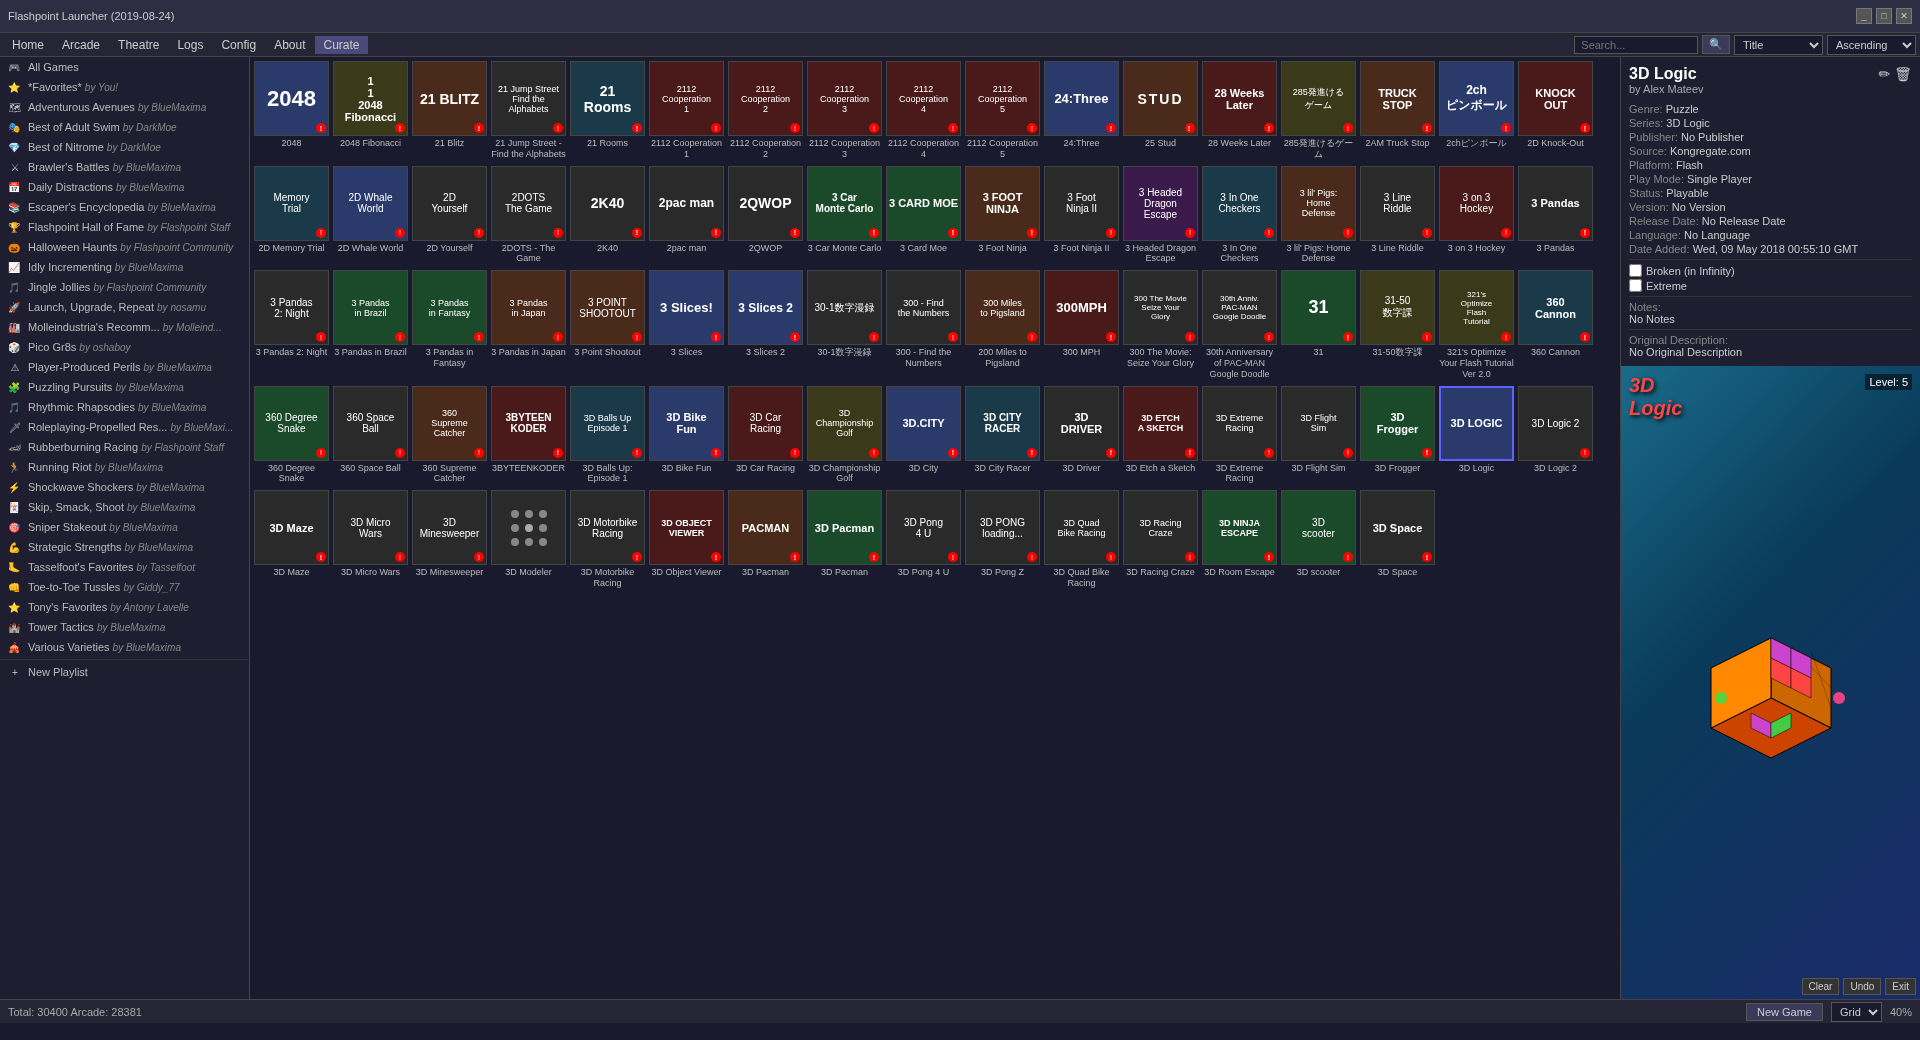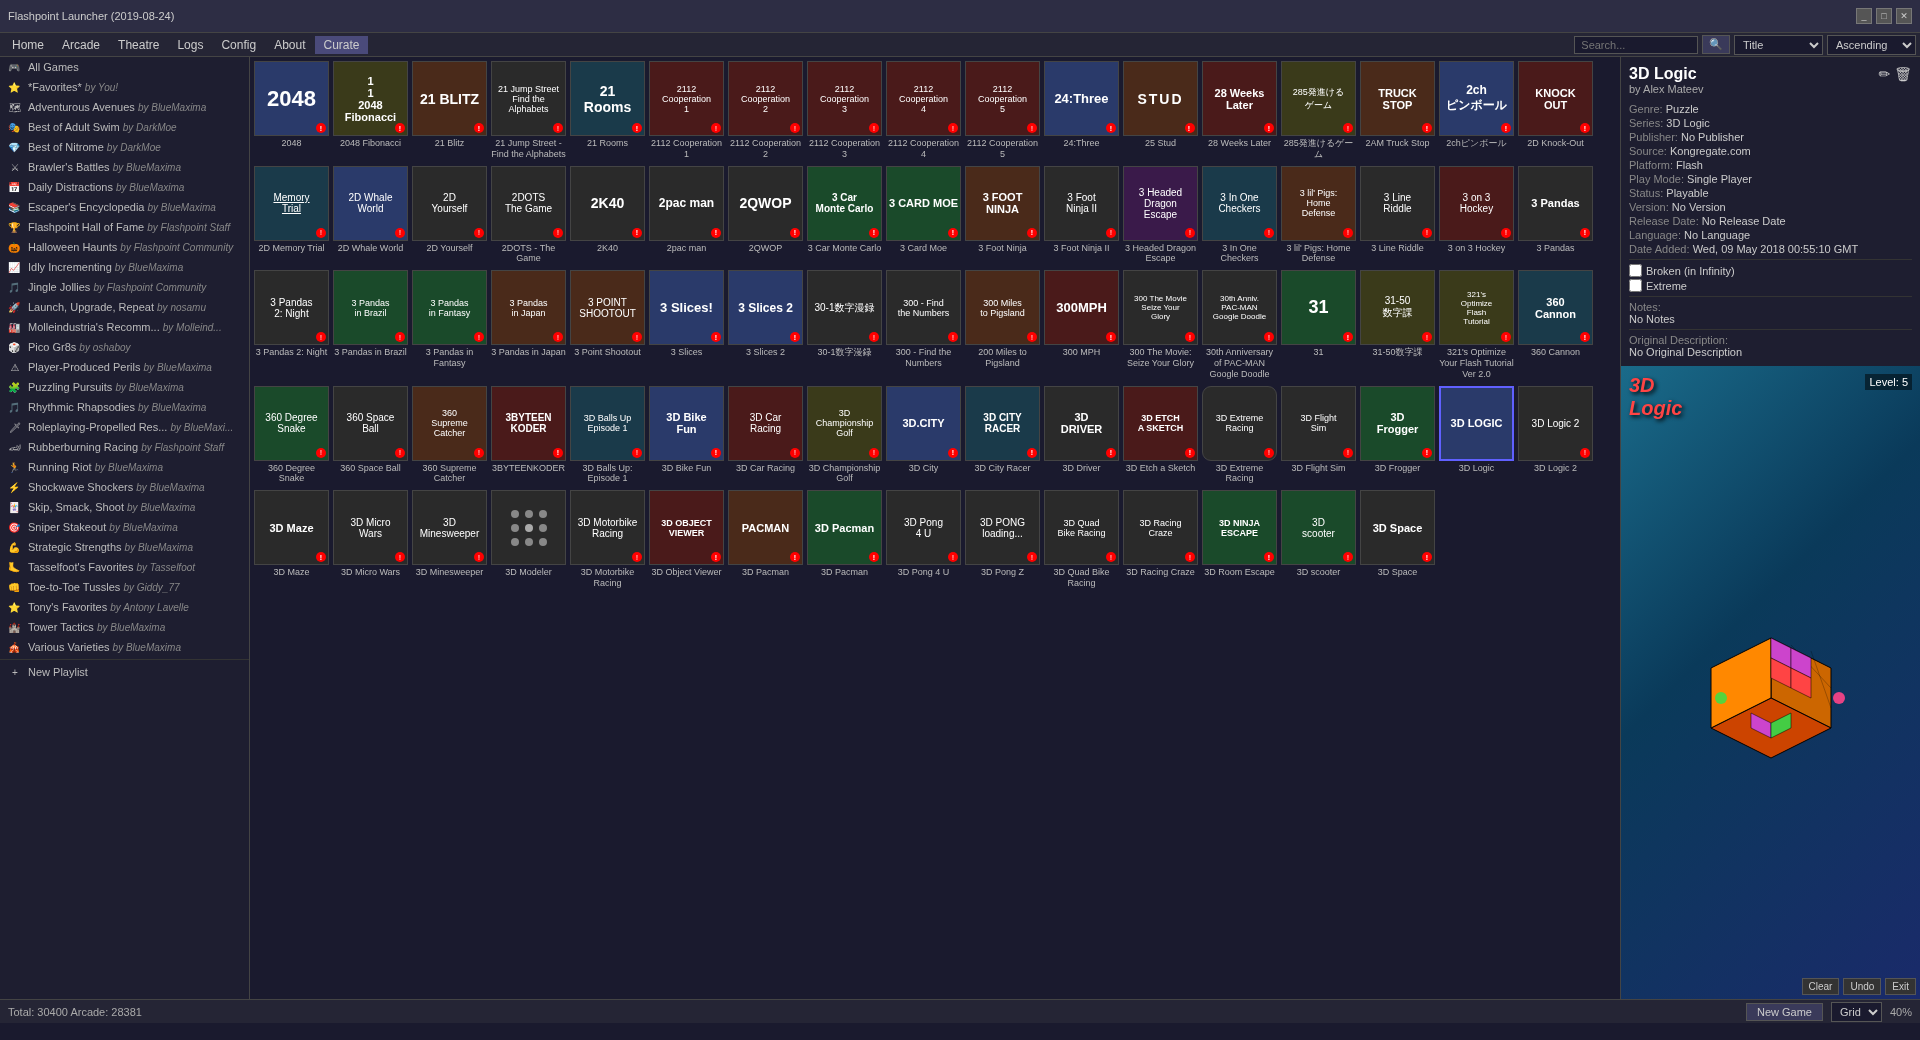--- a/index.html
+++ b/index.html
@@ -448,21 +448,21 @@
     </div>
     <div class="game-tile">
       <div class="thumb t-blue" style="font-size:12px;color:#fff;font-weight:bold;">2ch<br>ピンボール<div class="badge">!</div></div>
       <div class="name">2chピンボール</div>
     </div>
     <div class="game-tile">
       <div class="thumb t-red" style="font-size:11px;color:#fff;font-weight:bold;">KNOCK<br>OUT<div class="badge">!</div></div>
       <div class="name">2D Knock-Out</div>
     </div>
     <div class="game-tile">
-      <div class="thumb t-teal" style="font-size:10px;color:#fff;padding:2px;text-decoration:underline;">Memory<br>Trial<div class="badge">!</div></div>
+      <div class="thumb t-teal" style="font-size:10px;color:#fff;padding:2px;">Memory<br>Trial<div class="badge">!</div></div>
       <div class="name">2D Memory Trial</div>
     </div>
     <div class="game-tile">
       <div class="thumb t-blue" style="font-size:10px;color:#fff;padding:2px;">2D Whale<br>World<div class="badge">!</div></div>
       <div class="name">2D Whale World</div>
     </div>
     <div class="game-tile">
       <div class="thumb t-dark" style="font-size:10px;color:#fff;padding:2px;">2D<br>Yourself<div class="badge">!</div></div>
       <div class="name">2D Yourself</div>
     </div>
@@ -636,21 +636,21 @@
     </div>
     <div class="game-tile">
       <div class="thumb t-dark" style="font-size:11px;color:#fff;font-weight:bold;">3D<br>DRIVER<div class="badge">!</div></div>
       <div class="name">3D Driver</div>
     </div>
     <div class="game-tile">
       <div class="thumb t-red" style="font-size:9px;color:#fff;padding:2px;font-weight:bold;">3D ETCH<br>A SKETCH<div class="badge">!</div></div>
       <div class="name">3D Etch a Sketch</div>
     </div>
     <div class="game-tile">
-      <div class="thumb t-dark" style="font-size:9px;color:#fff;padding:2px;border-radius:9px;">3D Extreme<br>Racing<div class="badge">!</div></div>
+      <div class="thumb t-dark" style="font-size:9px;color:#fff;padding:2px;">3D Extreme<br>Racing<div class="badge">!</div></div>
       <div class="name">3D Extreme Racing</div>
     </div>
     <div class="game-tile">
       <div class="thumb t-dark" style="font-size:9px;color:#fff;padding:2px;">3D Flight<br>Sim<div class="badge">!</div></div>
       <div class="name">3D Flight Sim</div>
     </div>
     <div class="game-tile">
       <div class="thumb t-green" style="font-size:11px;color:#fff;font-weight:bold;">3D<br>Frogger<div class="badge">!</div></div>
       <div class="name">3D Frogger</div>
     </div>

